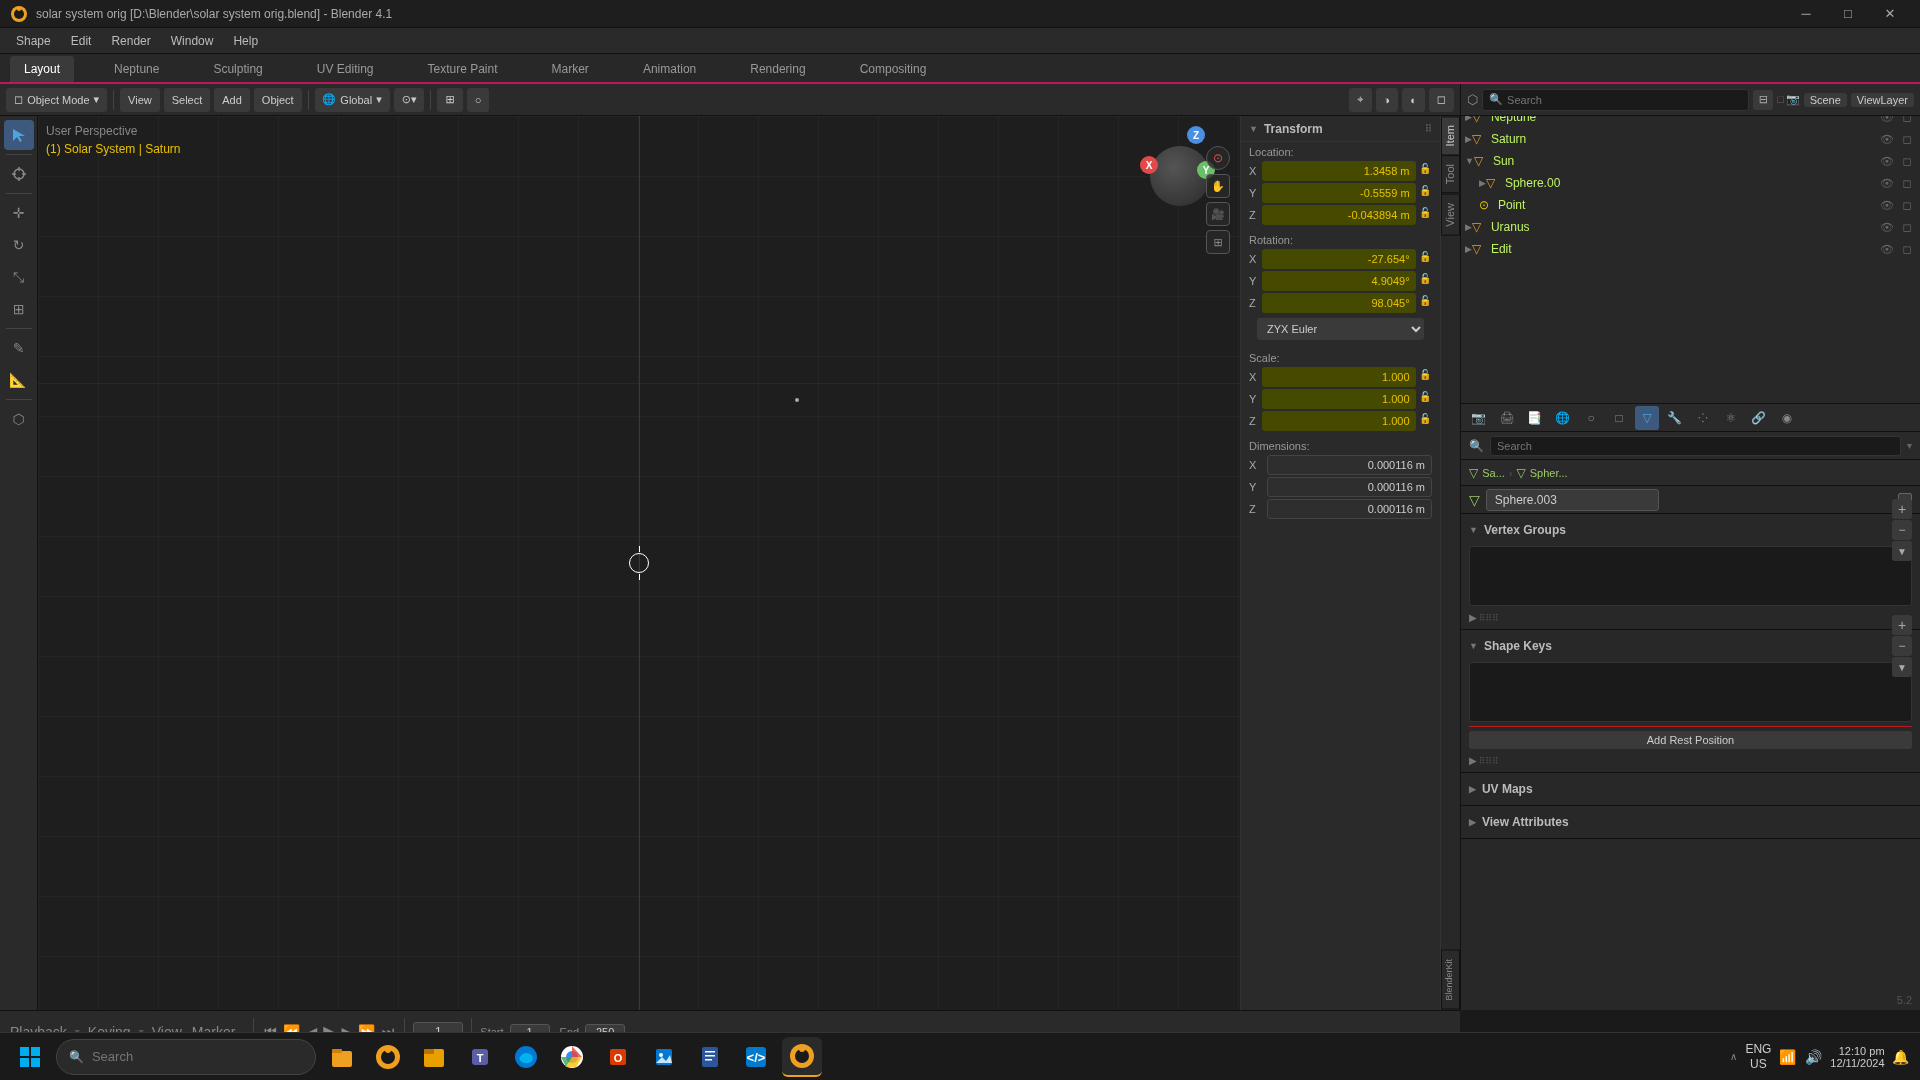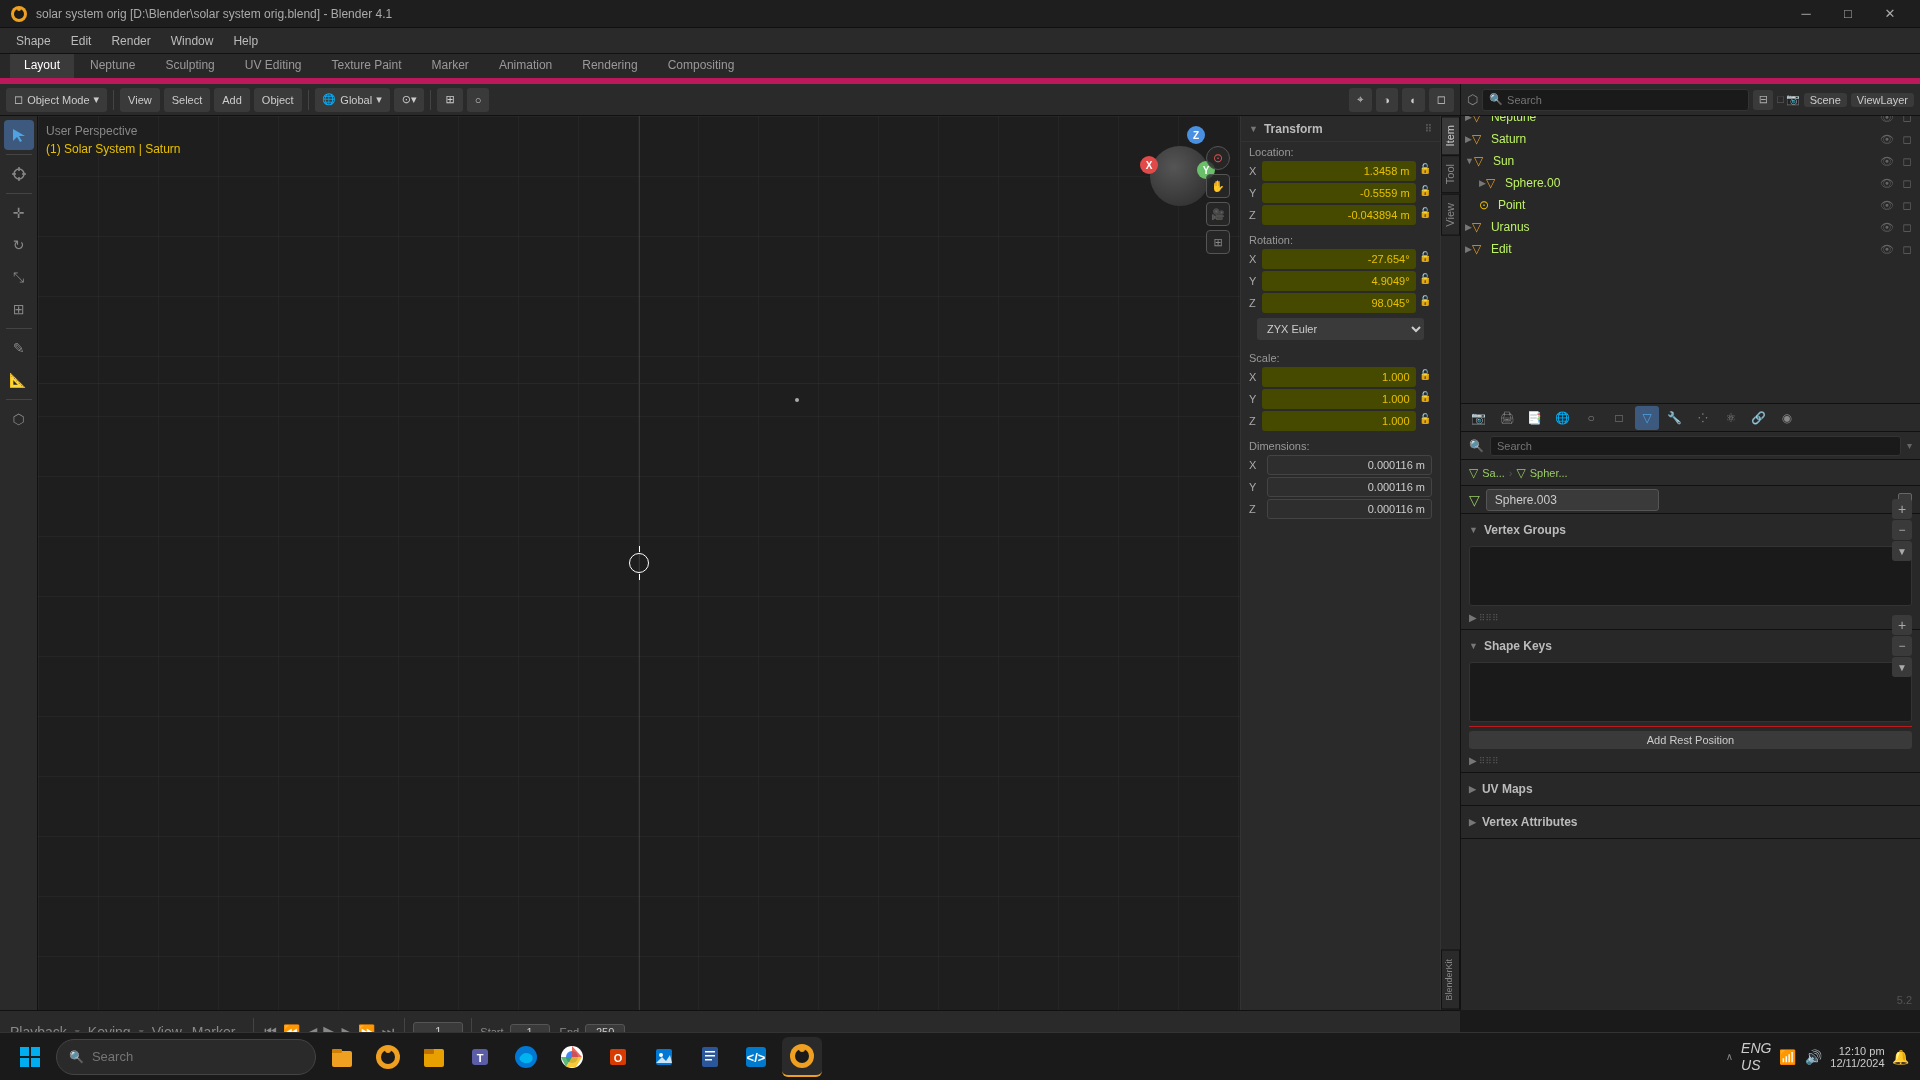--- a/index.html
+++ b/index.html
@@ -70,22 +70,23 @@
 
     
     #workspace-tabs {
       position: absolute;
       top: 54px; left: 0; right: 0;
       height: 30px;
       background: #282828;
       display: flex;
       align-items: flex-end;
       padding: 0 10px;
-      border-bottom: 6px solid #be185d;
+      border-bottom: 2px solid #be185d;
       z-index: 98;
+      gap: 24px;
     }
     .ws-tab {
       padding: 0 14px;
       height: 26px;
       line-height: 26px;
       font-size: 12px;
       color: #999;
       cursor: pointer;
       border-radius: 3px 3px 0 0;
       margin-right: 2px;
@@ -1029,21 +1030,21 @@
   <div class="props-section">
     <div class="props-section-header">
       <span style="font-size:9px; color:#777;">▶</span>
       <span>UV Maps</span>
     </div>
   </div>
 
   <div class="props-section">
     <div class="props-section-header">
       <span style="font-size:9px; color:#777;">▶</span>
-      <span>Vertex Attributes</span>
+      <span>View Attributes</span>
     </div>
   </div>
 
   <div style="position:absolute; bottom:4px; right:8px; font-size:11px; color:#555;">5.2</div>
 </div>
 
 <div id="timeline">
   <div class="tl-left">
     <button class="tl-btn">Playback</button>
     <span style="color:#555; font-size:10px;">▾</span>
@@ -1181,21 +1182,21 @@
       <circle cx="14" cy="14" r="12" fill="#f0a020"></circle>
       <circle cx="14" cy="14" r="7" fill="#1a1a1a"></circle>
       <circle cx="14" cy="7" r="3" fill="#f0a020"></circle>
     </svg>
   </div>
 
   <div class="tb-spacer"></div>
 
   <div class="tb-tray">
     <span style="font-size:10px; color:#888; cursor:pointer;">∧</span>
-    <span style="font-size:14px; color:#ccc; cursor:pointer; text-align:left; line-height:1.2; white-space:pre;font-style:italic;">ENG
+    <span style="font-size:12px; color:#ccc; cursor:pointer; text-align:center; line-height:1.2; white-space:pre;">ENG
 US</span>
     <span style="font-size:14px; cursor:pointer;">📶</span>
     <span style="font-size:14px; cursor:pointer;">🔊</span>
     <div class="tb-clock">
       <div>12:10 pm</div>
       <div>12/11/2024</div>
     </div>
     <span style="font-size:14px; cursor:pointer;">🔔</span>
   </div>
 </div>

